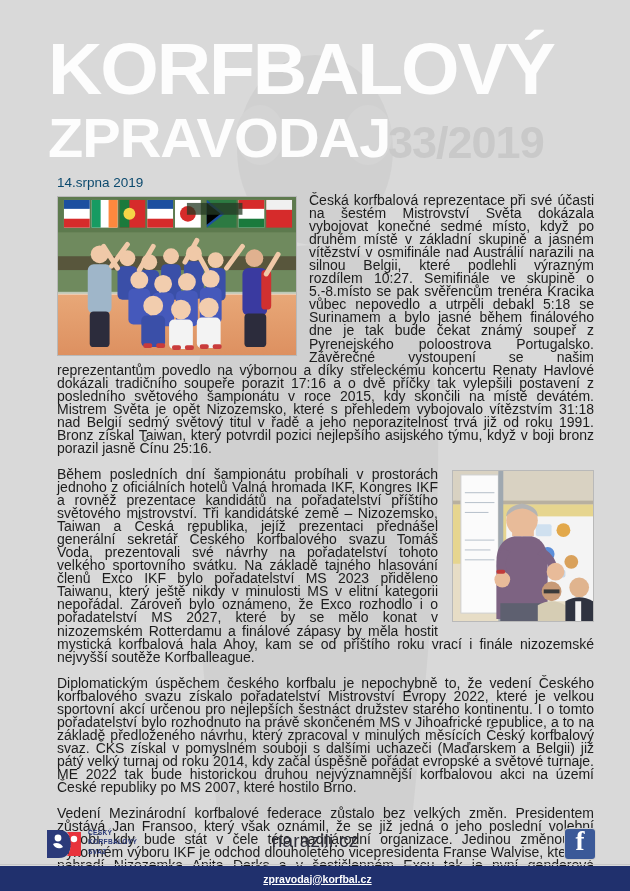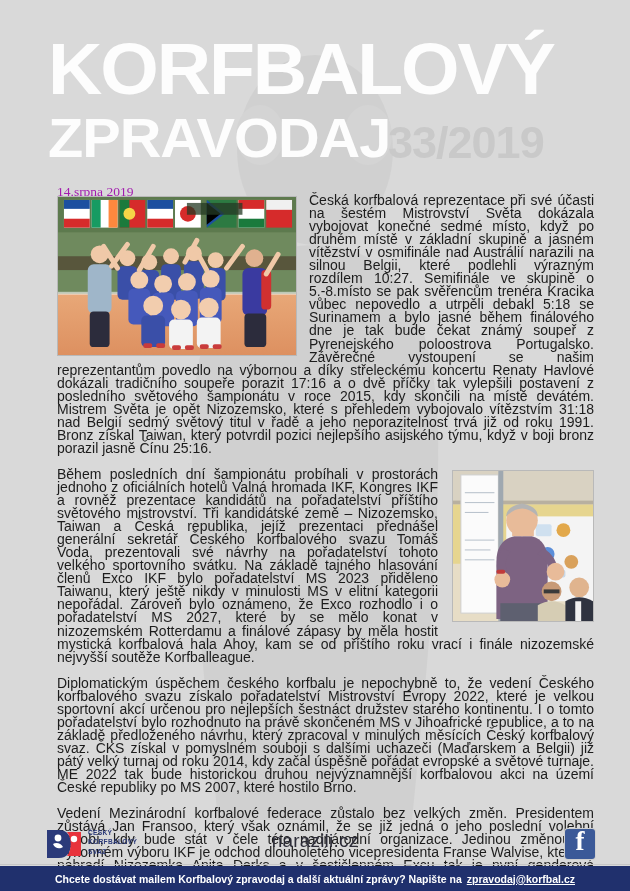--- a/index.html
+++ b/index.html
@@ -32,22 +32,22 @@
     font-size:56px;line-height:56px;font-weight:bold;letter-spacing:-1px;
     color:#fdfdfd;white-space:nowrap;
     transform:scaleX(1.03);transform-origin:left center;
   }
   .issue{
     position:absolute;left:388px;top:119px;
     font-size:45px;line-height:48px;font-weight:bold;letter-spacing:-1px;
     color:#c9c9c9;white-space:nowrap;
   }
   .date{
-    position:absolute;left:57px;top:184px;
-    font-size:13.5px;color:#a21caf;font-family:Liberation Serif, serif;
+    position:absolute;left:57px;top:175px;
+    font-size:13.5px;color:#0c4a6e;
   }
 
   
   .content{
     position:absolute;left:57px;top:194px;width:537px;
     font-size:14px;line-height:13.05px;color:#1c1c1c;
     text-align:justify;
   }
   .content p{margin:0 0 13px 0;}
   .content p:last-child{margin-bottom:16px;}
@@ -315,18 +315,17 @@
 
     <div class="fb">
       <span>f</span>
     </div>
   </div>
 
   <div class="hr-light"></div>
 
   <div class="bottombar">
     <div class="bb-inner">
-      <span>Chcete dostávat mailem Korfbalový zpravodaj a další aktuální zprávy?  Napište na</span>
       <a class="bb-mail" href="#">zpravodaj@korfbal.cz</a>
     </div>
   </div>
 
 </div>
 
 </body></html>

